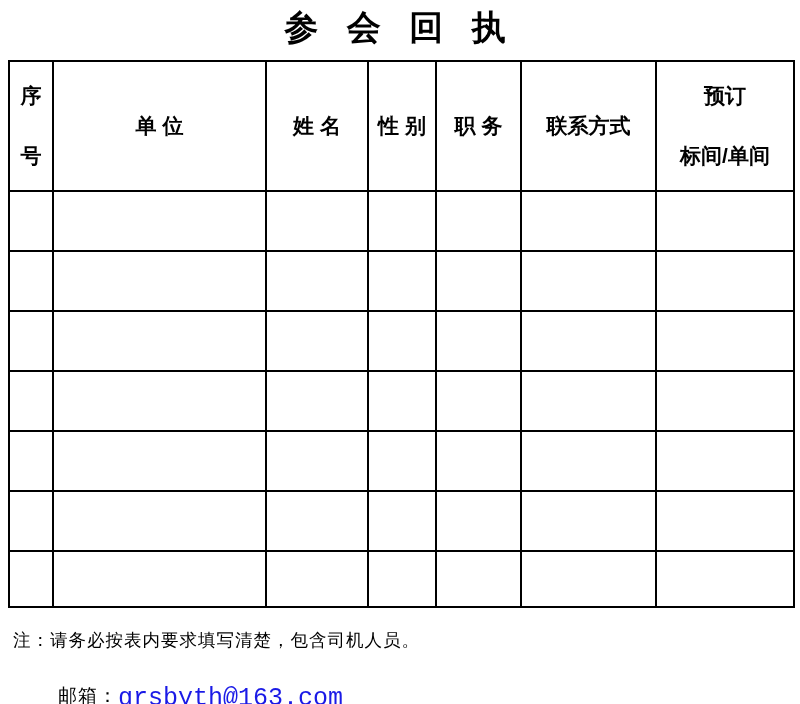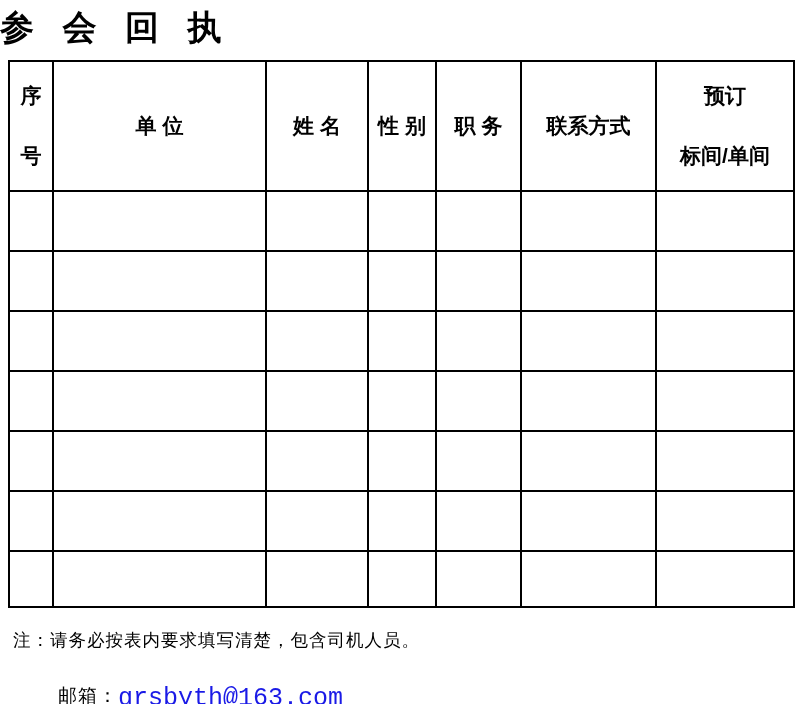--- a/index.html
+++ b/index.html
@@ -12,21 +12,21 @@
     height: 704px;
     position: relative;
     font-family: "Liberation Serif", "DejaVu Serif", serif;
     color: #000000;
     overflow: hidden;
   }
   .page-title {
     margin: 0;
     padding-top: 6px;
     height: 54px;
-    text-align: left;
+    text-align: center;
     font-family: "Liberation Serif", "DejaVu Serif", serif;
     font-weight: bold;
     font-size: 34px;
     letter-spacing: 10px;
     line-height: 44px;
     white-space: nowrap;
   }
   table.reply-table {
     border-collapse: collapse;
     table-layout: fixed;

